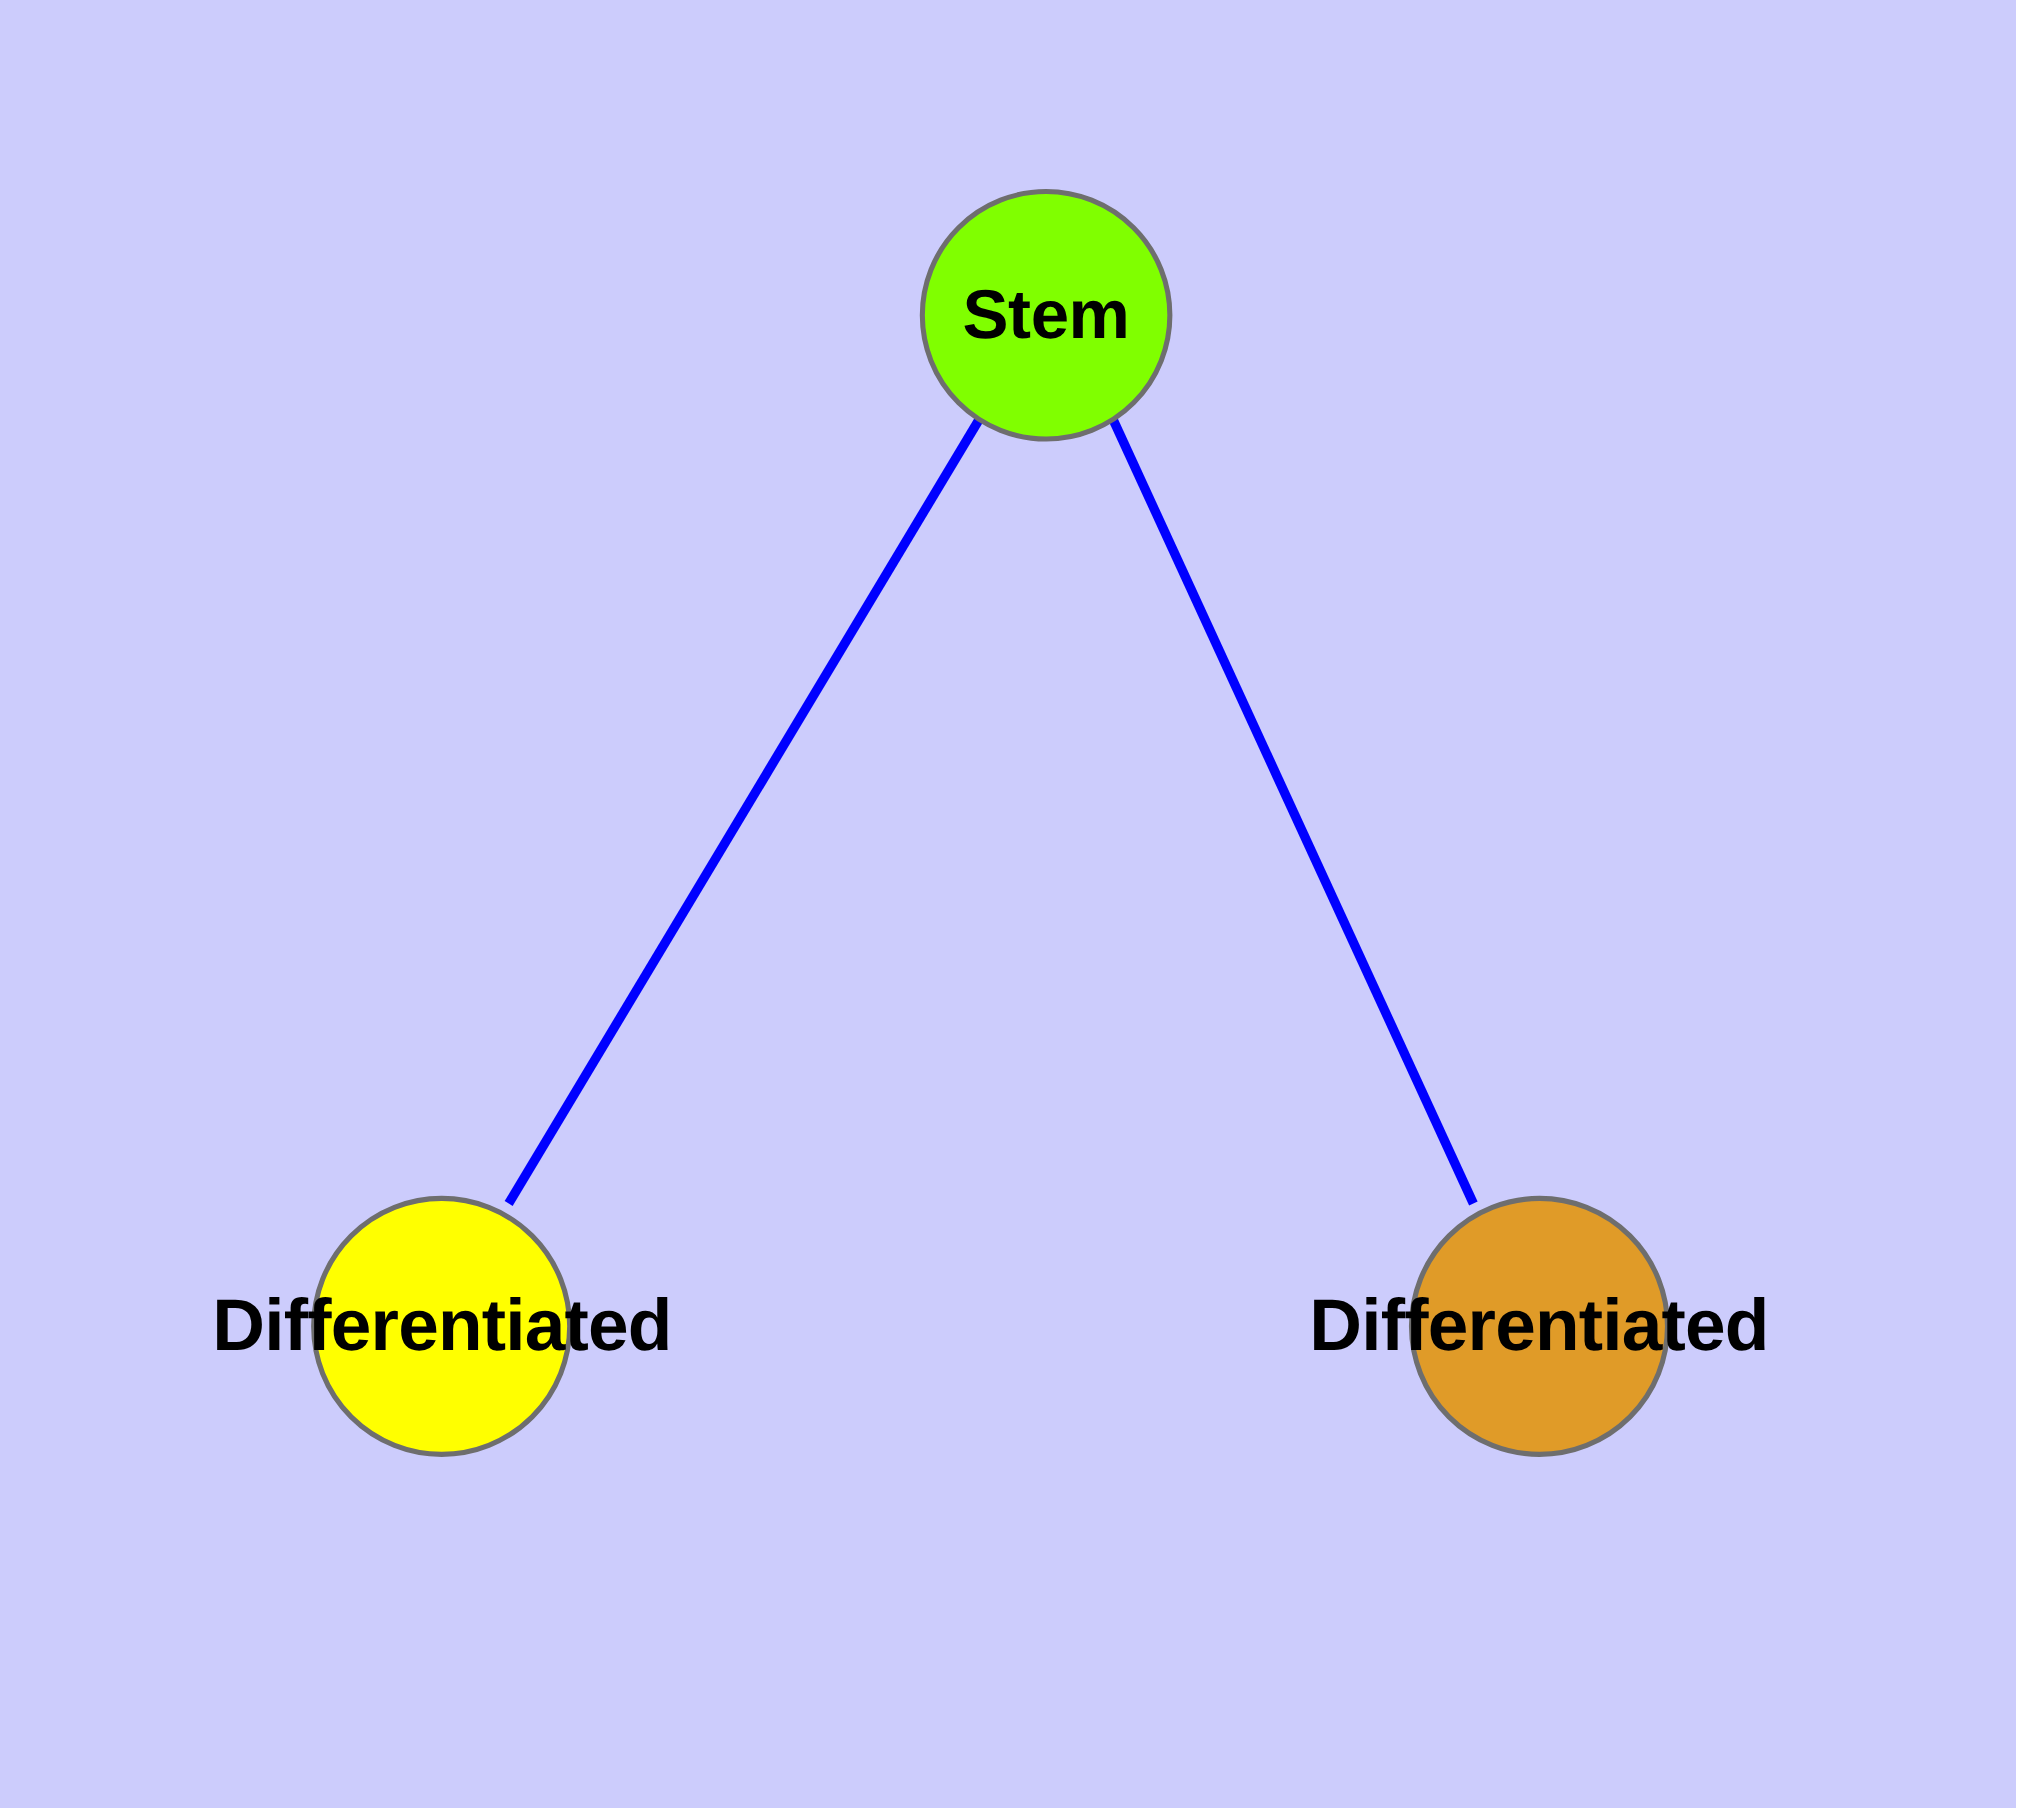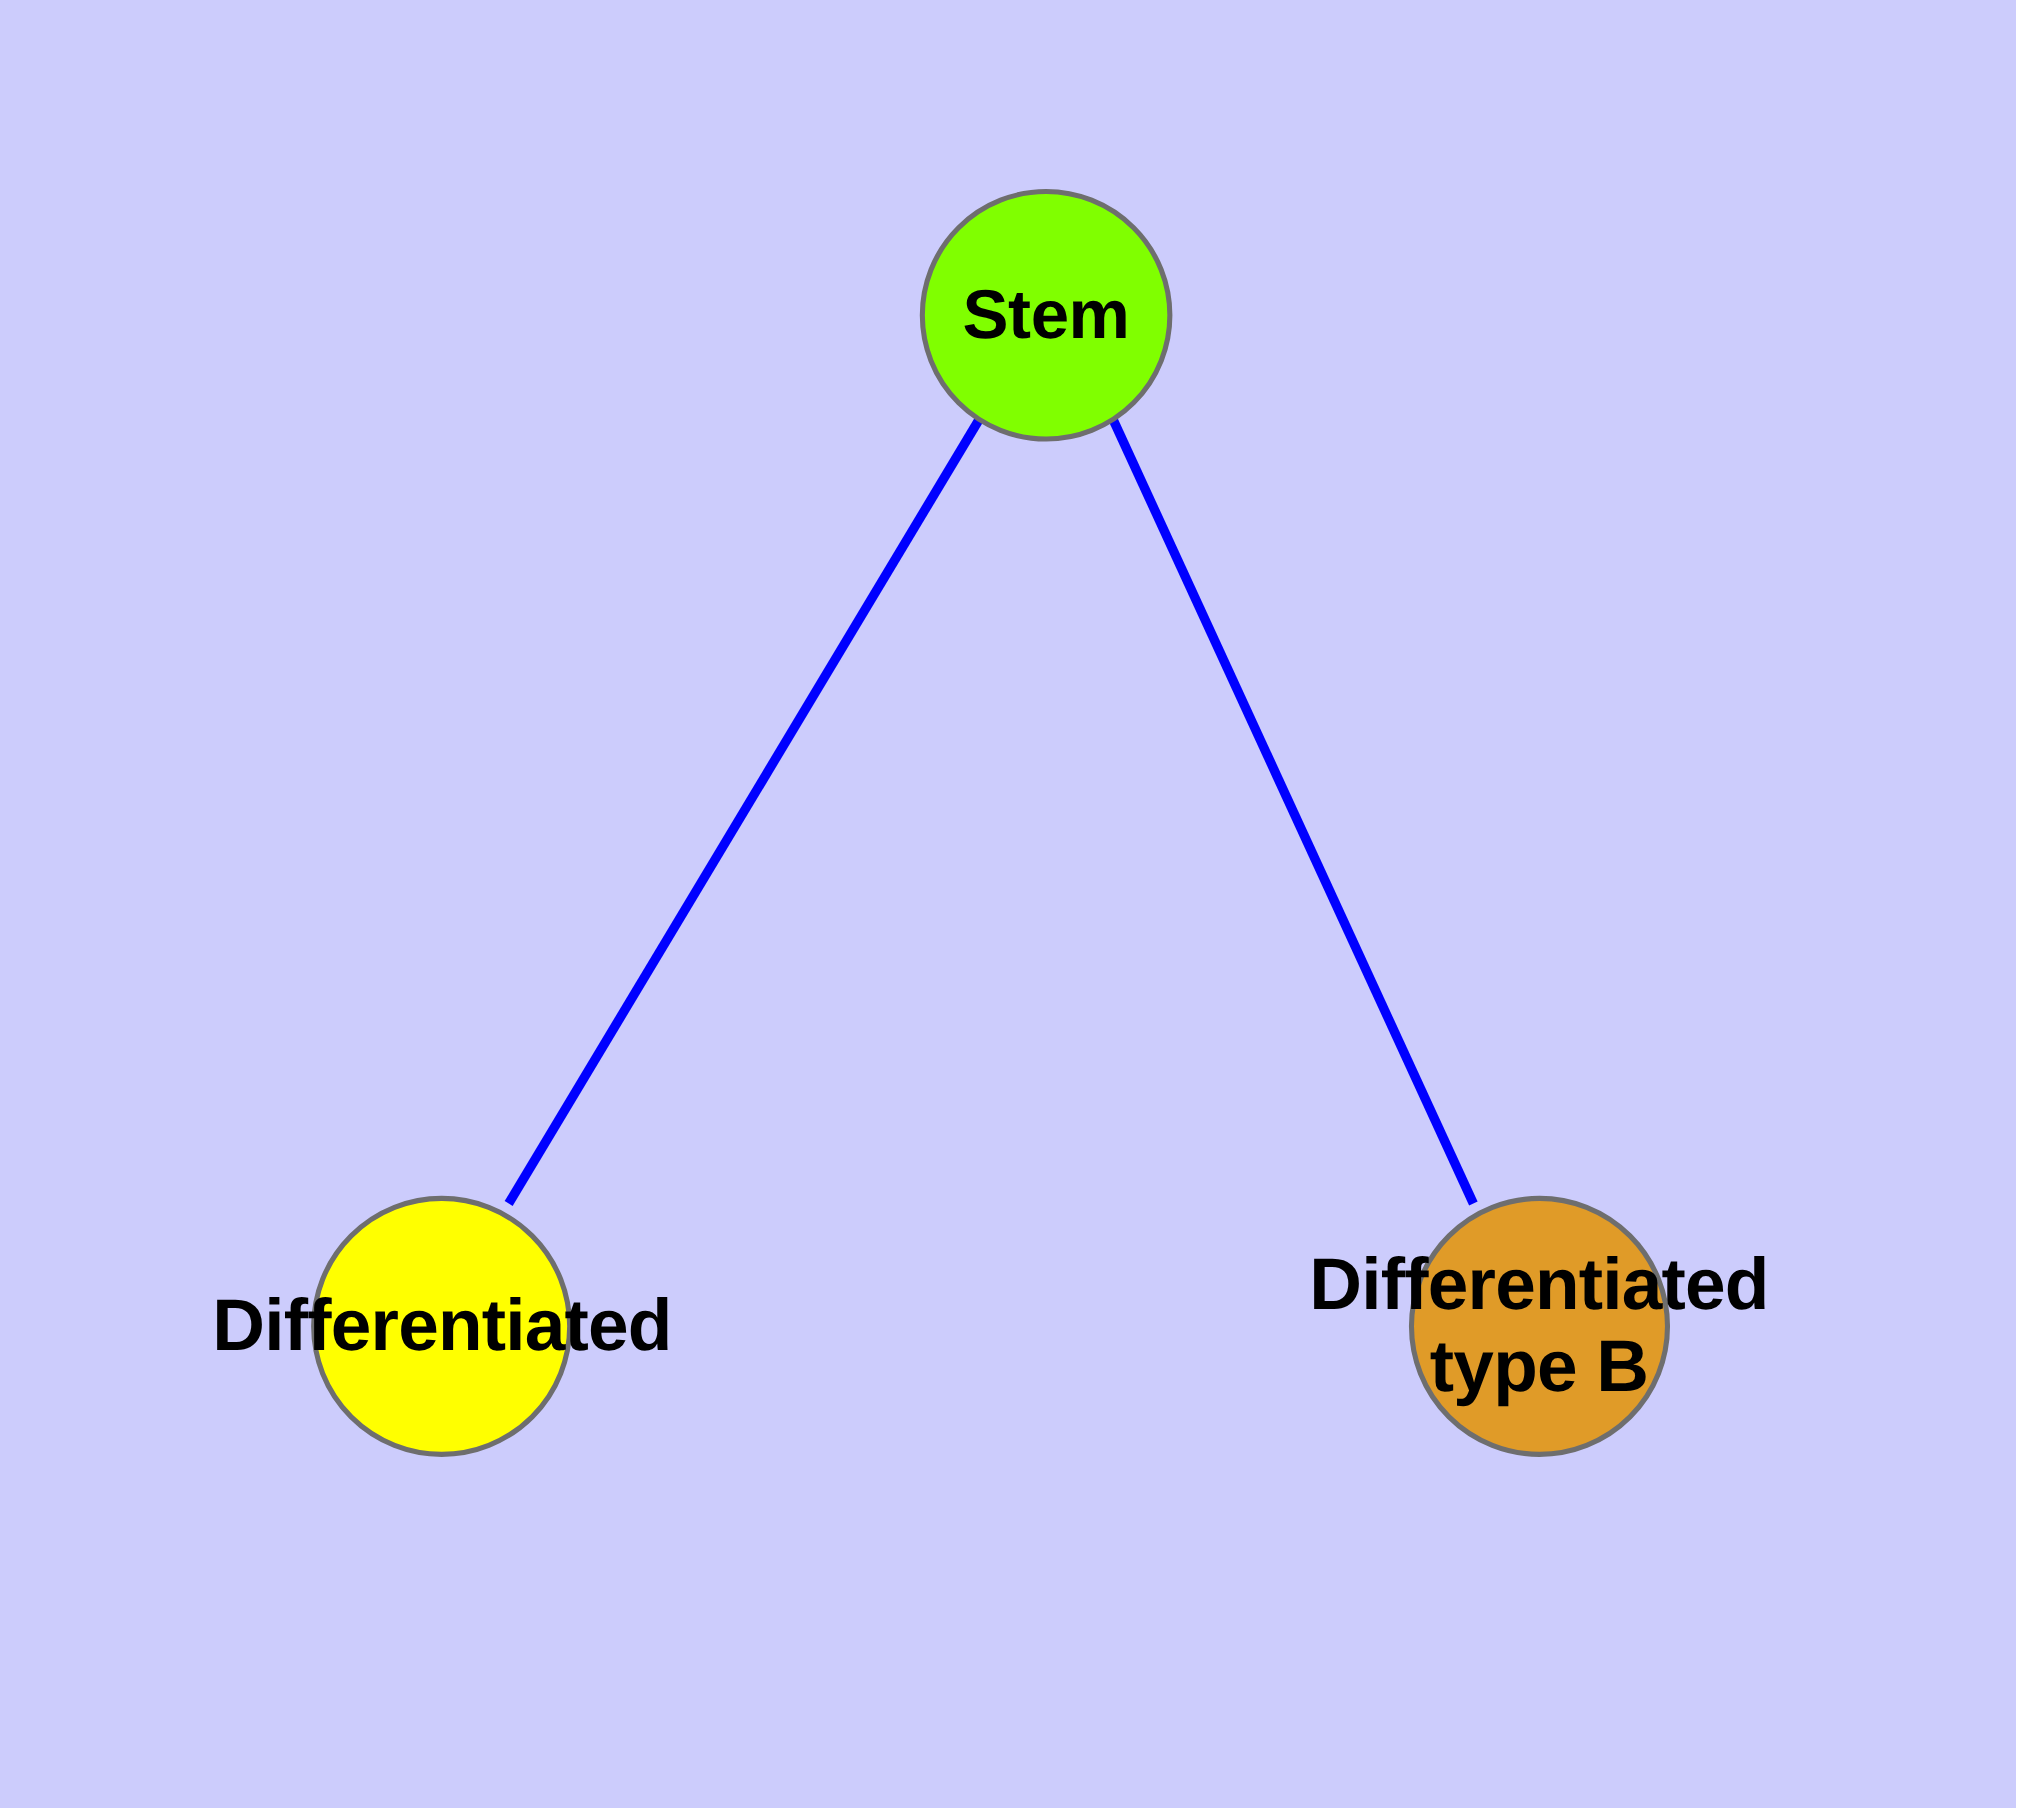--- a/index.html
+++ b/index.html
@@ -75,16 +75,16 @@
       <circle class="node-circle" cx="1234" cy="372" r="146" fill="#80ff00" stroke="#6e6e6e"></circle>
       <circle class="node-circle" cx="521" cy="1565" r="151" fill="#ffff00" stroke="#6e6e6e"></circle>
       <circle class="node-circle" cx="1816" cy="1565" r="151" fill="#e09b28" stroke="#6e6e6e"></circle>
     </g>
   </svg>
 
   <div class="node-label" id="label-stem" style="left:1046px; top:315px;">Stem</div>
 
   <div class="node-label" id="label-type-a" style="left:442px; top:1326px;"><span>Differentiated</span><br></div>
 
-  <div class="node-label" id="label-type-b" style="left:1539px; top:1326px;"><span>Differentiated</span><br><span>type B</span></div>
+  <div class="node-label" id="label-type-b" style="left:1539px; top:1326px;"><span>Differentiated</span><br></div>
 
 </div>
 
 
 </body></html>

